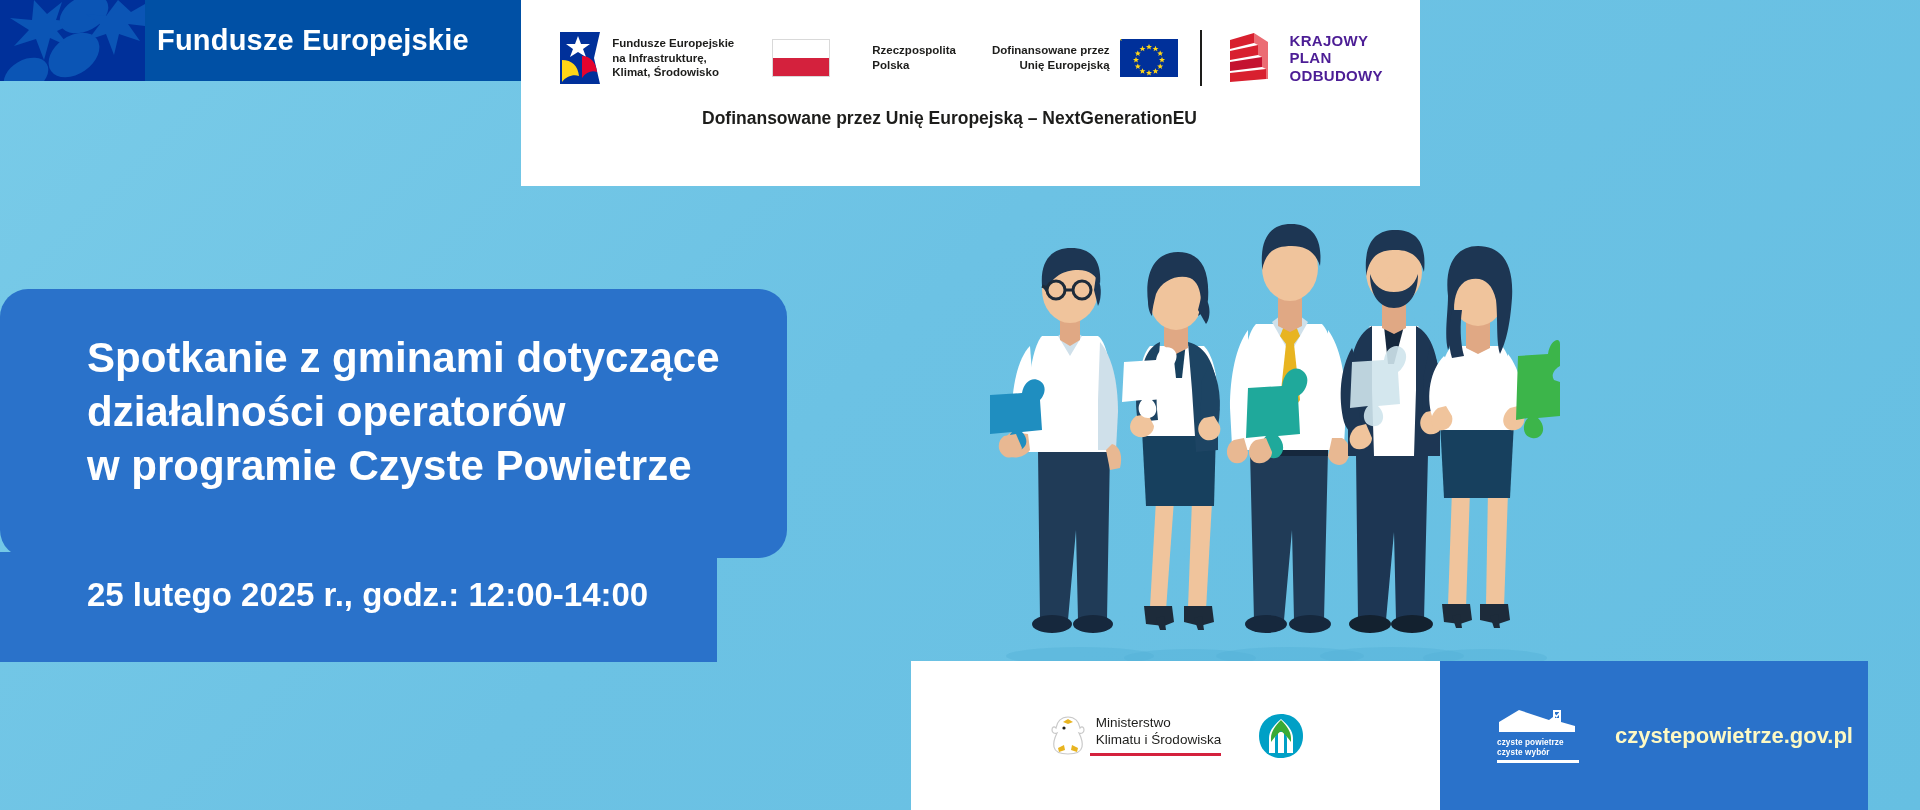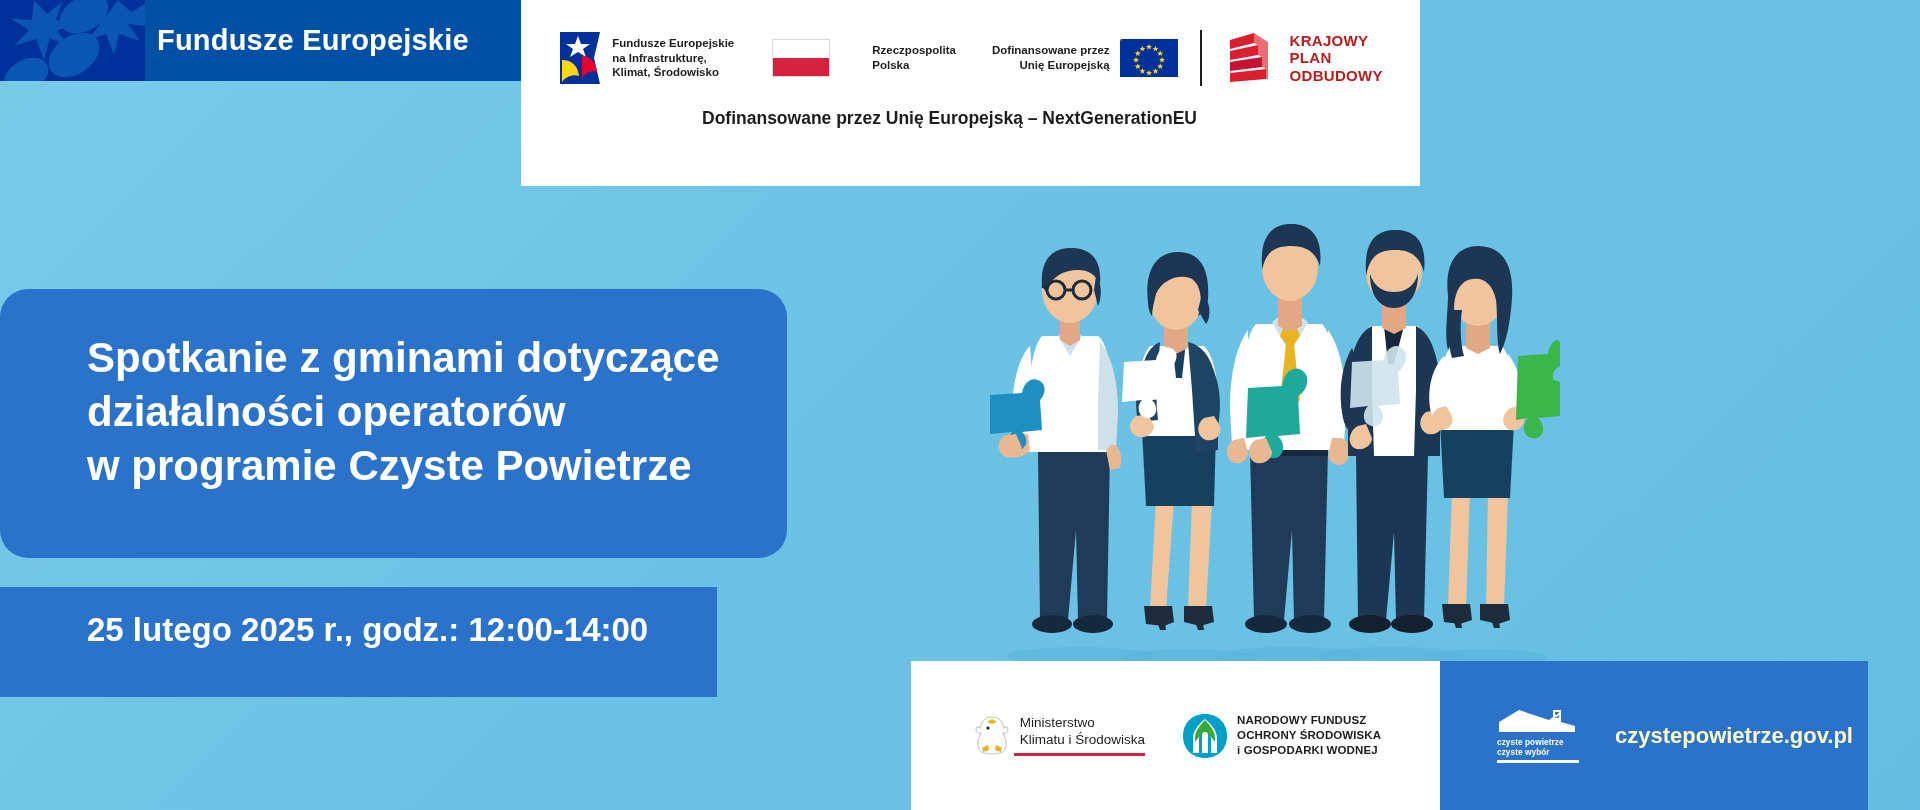--- a/index.html
+++ b/index.html
@@ -31,27 +31,27 @@
   
   .felogo{width:44px;height:56px;margin-right:10px;}
   
   .plflag{width:58px;height:38px;border:1px solid #d9d9d9;box-sizing:border-box;margin-right:10px;
      background:linear-gradient(#ffffff 0 50%, #d4213d 50% 100%);}
   
   .euflag{width:58px;height:38px;background:#00309a;margin-left:10px;position:relative;}
 
   
   .kpowrap{display:flex;align-items:center;}
-  .kpotext{font-size:15px;line-height:1.16;font-weight:bold;color:#b91c1c;white-space:pre-line;margin-left:10px;letter-spacing:.3px;}
+  .kpotext{font-size:15px;line-height:1.16;font-weight:bold;color:#4c1d95;white-space:pre-line;margin-left:10px;letter-spacing:.3px;}
 
   
   .titlebox{position:absolute;left:0;top:289px;width:787px;height:269px;background:#2a72ca;border-radius:28px;}
   .titlebox .t{position:absolute;left:87px;top:42px;right:26px;
      color:#ffffff;font-size:42px;font-weight:bold;line-height:1.28;white-space:pre-line;}
-  .datebox{position:absolute;left:0;top:587px;width:717px;height:110px;background:#2a72ca;}
+  .datebox{position:absolute;left:0;top:552px;width:717px;height:110px;background:#2a72ca;}
   .datebox .d{position:absolute;left:87px;top:0;height:85px;display:flex;align-items:center;
      color:#ffffff;font-size:33px;font-weight:bold;}
 
   
   .illus{position:absolute;left:960px;top:150px;width:600px;height:520px;}
 
   
   .botpanel{position:absolute;left:911px;top:661px;width:529px;height:149px;background:#ffffff;}
   .botinner{position:absolute;left:0;top:0;width:529px;height:149px;display:flex;align-items:center;justify-content:center;gap:36px;}
   .mklogo{display:flex;align-items:center;}
@@ -393,23 +393,20 @@
         </div>
       </div>
 
       <div class="mklogo">
         <svg width="48" height="48" viewBox="0 0 48 48">
           <path d="M24 2 C37 2 46 11 46 24 C46 37 37 46 24 46 C11 46 2 37 2 24 C2 11 11 2 24 2 Z" fill="#00a0c6"></path>
           <path d="M24 7 C31 13 36 19 36 26 L36 41 L30 41 L30 27 C30 22 27 18 24 15 C21 18 18 22 18 27 L18 41 L12 41 L12 26 C12 19 17 13 24 7 Z" fill="#ffffff"></path>
           <rect x="21" y="20" width="6" height="21" fill="#ffffff"></rect>
           <path d="M24 8 C30 14 34 20 34 26 L34 30 C31 26 28 22 24 19 C20 22 17 26 14 30 L14 26 C14 20 18 14 24 8 Z" fill="#3aaa35"></path>
         </svg>
-        <div class="nftext">NARODOWY FUNDUSZ
-OCHRONY ŚRODOWISKA
-i GOSPODARKI WODNEJ</div>
       </div>
     </div>
   </div>
 
   <div class="bluepanel">
     <div class="cplogo">
       <svg width="82" height="26" viewBox="0 0 82 26">
         <path d="M2 24 L2 14 L22 2 L52 12 L56 9 L56 2 L64 2 L64 14 L78 18 L78 24 Z" fill="#ffffff"></path>
         <path d="M58 4 L62 4 L62 10 L58 10 Z" fill="#2a72ca"></path>
         <path d="M57.5 6.5 L59.5 8.5 L63 4.5" stroke="#ffffff" stroke-width="1.6" fill="none"></path>

